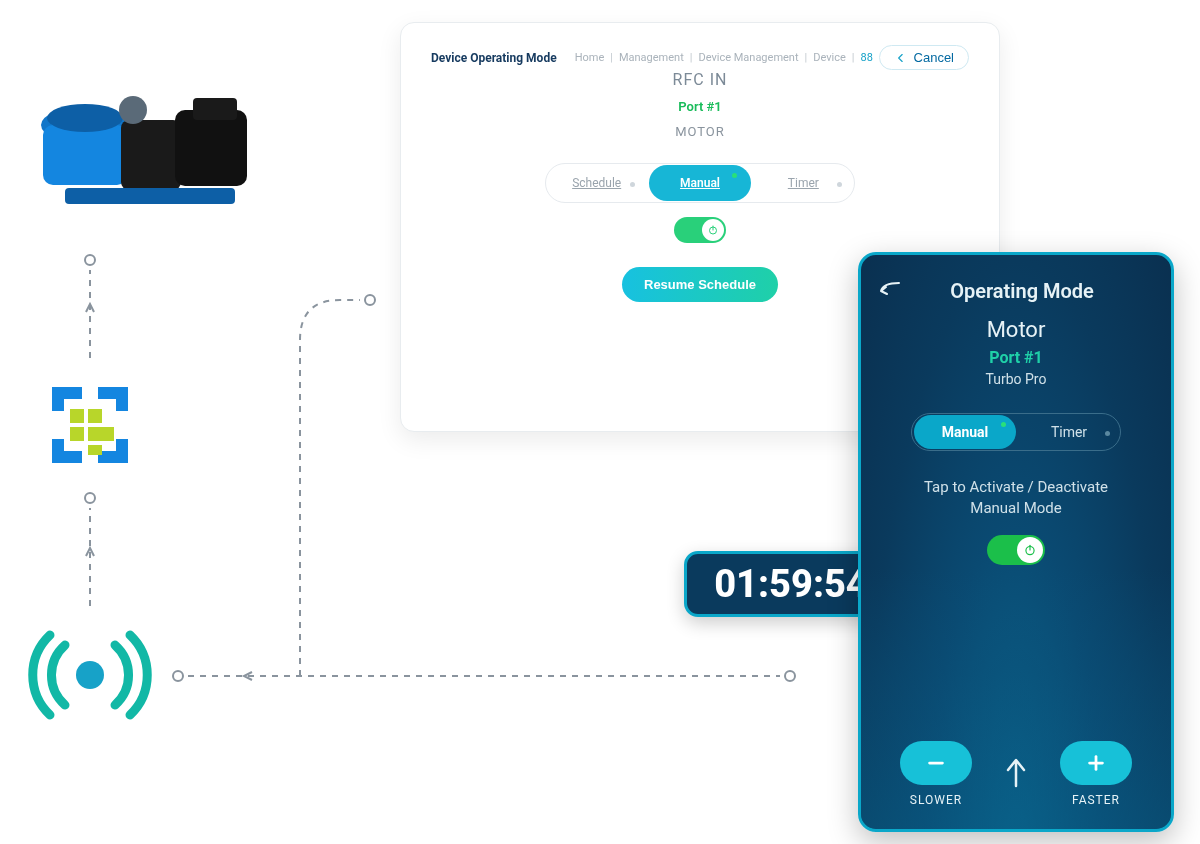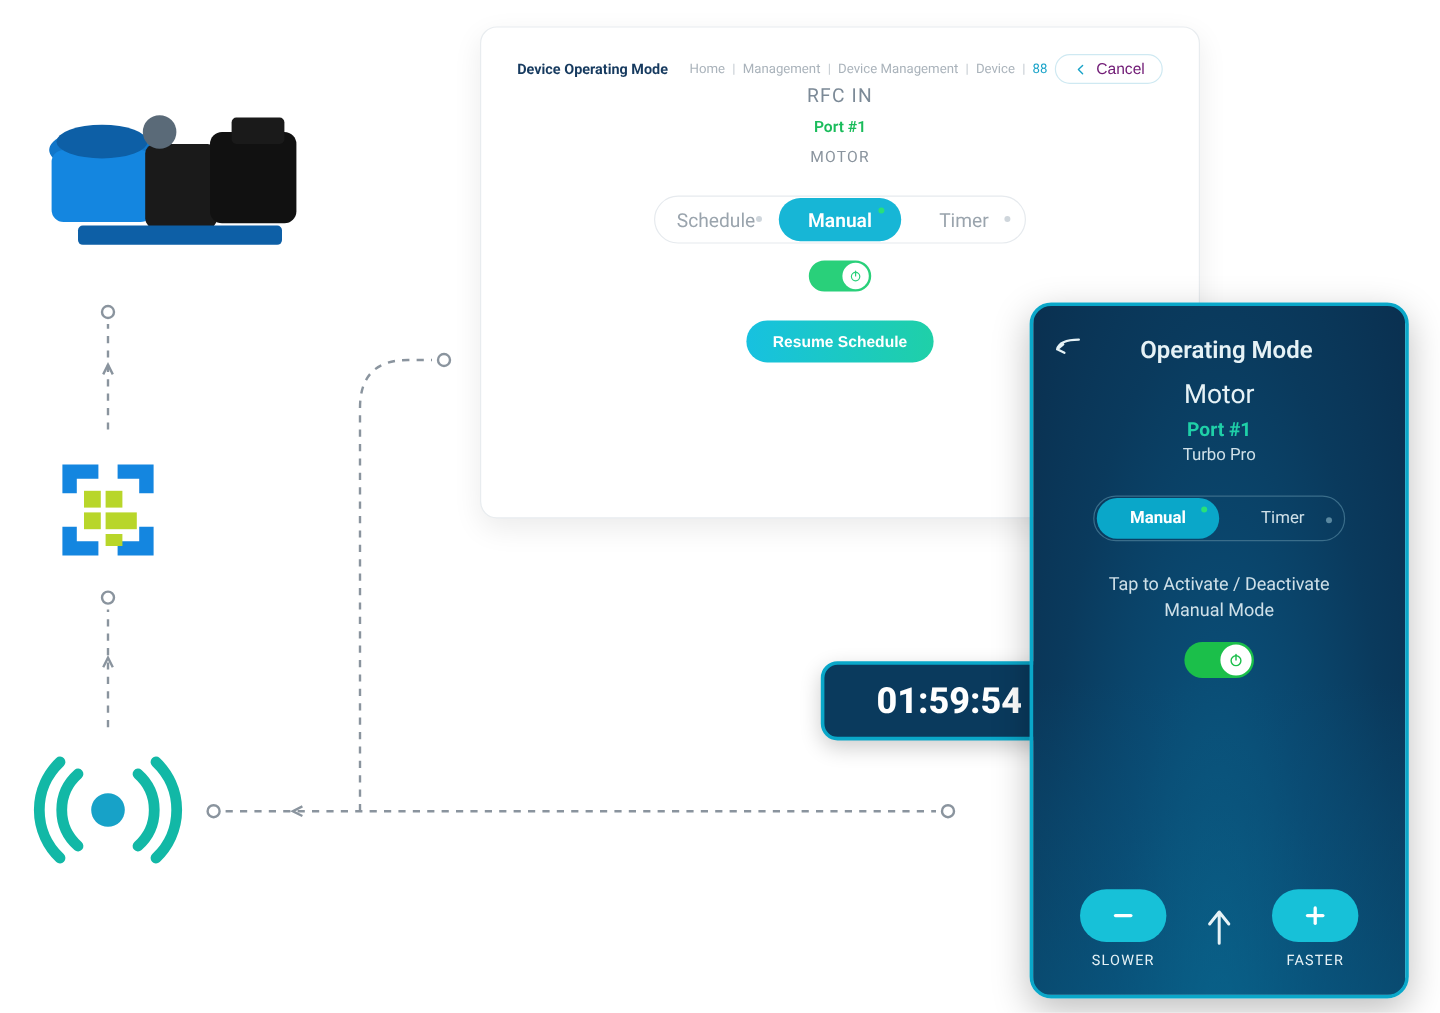--- a/index.html
+++ b/index.html
@@ -16,28 +16,28 @@
   .broadcast-box { position: absolute; left: 20px; top: 620px; width: 140px; height: 110px; display:flex; align-items:center; justify-content:center; background:#fff; }
 
   
   .desktop-card { position:absolute; left:400px; top:22px; width:600px; height:410px; background:#fff; border:1px solid #e8ecef; border-radius:14px; box-shadow: 0 8px 24px rgba(0,0,0,.08); padding:22px 30px; }
   .desktop-card::after{ content:""; position:absolute; left:-4px; right:-4px; bottom:-6px; height:30px; pointer-events:none; }
   .dc-header { display:flex; align-items:center; justify-content:space-between; }
   .dc-title  { color:#163a5f; font-weight:700; font-size:12px; }
   .dc-bc     { color:#aab3bb; font-size:11px; display:flex; gap:6px; align-items:center; margin-left:18px; flex:1; }
   .dc-bc span.sep { color:#c3cad0; }
   .dc-bc .active { color:#17a2c8; }
-  .dc-cancel { display:flex; align-items:center; gap:6px; color:#701a75; font-size:13px; border:1px solid #cfe9f2; background:#fff; border-radius:18px; padding:4px 14px; cursor:pointer; }
+  .dc-cancel { display:flex; align-items:center; gap:6px; color:#0369a1; font-size:13px; border:1px solid #cfe9f2; background:#fff; border-radius:18px; padding:4px 14px; cursor:pointer; }
   .dc-cancel svg{ width:14px; height:14px; }
   .dc-body   { text-align:center; color:#8a949e; }
   .dc-rfc    { font-size:16px; letter-spacing:1px; color:#7c8a97; }
   .dc-port   { color:#1abc5b; font-weight:600; font-size:13px; margin-top:10px; }
   .dc-motor  { color:#8a949e; font-size:13px; margin-top:10px; letter-spacing:1px; }
   .segment   { margin:24px auto 0; width:310px; height:40px; border:1px solid #e6eaee; border-radius:22px; display:flex; align-items:center; position:relative; background:#fff; }
-  .seg-item  { flex:1; text-align:center; font-size:16px; color:#9aa4ad; position:relative; cursor:pointer; }
+  .seg-item  { flex:1; text-align:center; font-size:12px; color:#9aa4ad; position:relative; cursor:pointer;text-decoration:underline; }
   .seg-item .ind { position:absolute; top:6px; right:12px; width:5px; height:5px; border-radius:50%; background:#cfd6dc; }
   .seg-active{ background:#17b6d6; color:#fff; border-radius:20px; height:36px; display:flex; align-items:center; justify-content:center; font-weight:600; margin:2px; }
   .seg-active .ind{ background:#29e07a; top:8px; right:14px; }
   .dc-tap    { color:#9aa4ad; font-size:12px; margin-top:20px; }
   .toggle    { margin:14px auto 0; width:52px; height:26px; background:#29d07a; border-radius:14px; position:relative; cursor:pointer; }
   .toggle .knob{ position:absolute; right:2px; top:2px; width:22px; height:22px; background:#fff; border-radius:50%; display:flex; align-items:center; justify-content:center; }
   .toggle .knob svg{ width:12px; height:12px; }
   .resume-btn{ margin:24px auto 0; display:block; background:linear-gradient(90deg,#17c1e0,#1fd0a8); color:#fff; border:none; border-radius:20px; padding:10px 22px; font-size:13px; font-weight:600; cursor:pointer; }
 
   
@@ -58,21 +58,21 @@
   .mc-toggle{ margin:16px auto 0; width:58px; height:30px; background:#1bbf4a; border-radius:16px; position:relative; cursor:pointer; }
   .mc-toggle .knob{ position:absolute; right:2px; top:2px; width:26px; height:26px; background:#fff; border-radius:50%; display:flex; align-items:center; justify-content:center; }
   .mc-toggle .knob svg{width:14px;height:14px;}
   .mc-controls{ position:absolute; left:0; right:0; bottom:22px; display:flex; align-items:center; justify-content:space-around; padding:0 24px; }
   .mc-col   { text-align:center; color:#e6f2f6; }
   .mc-pill  { width:72px; height:44px; border-radius:24px; background:#17c1d8; display:flex; align-items:center; justify-content:center; color:#fff; font-size:26px; cursor:pointer; }
   .mc-label { font-size:12px; letter-spacing:1px; margin-top:8px; }
   .mc-up    { cursor:pointer; }
 
   
-  .timer-pill{ position:absolute; left:684px; top:551px; width:214px; height:66px; background:#0a3a5d; border:3px solid #0aa7c9; border-radius:14px; display:flex; align-items:center; justify-content:center; color:#fff; font-size:30px; font-weight:800; font-family: "Segoe UI", Roboto, sans-serif; box-shadow:0 6px 18px rgba(0,0,0,.2); }
+  .timer-pill{ position:absolute; left:684px; top:551px; width:214px; height:66px; background:#0a3a5d; border:3px solid #0aa7c9; border-radius:14px; display:flex; align-items:center; justify-content:center; color:#fff; font-size:38px; font-weight:800; font-family: "Segoe UI", Roboto, sans-serif; box-shadow:0 6px 18px rgba(0,0,0,.2); }
 
   
   .wires { position:absolute; left:0; top:0; width:1200px; height:844px; pointer-events:none; }
 </style>
 </head>
 <body>
 
 <div class="pump-box">
   <svg class="pump-svg" viewBox="0 0 240 150">
     <ellipse cx="60" cy="55" rx="44" ry="18" fill="#1176c9"></ellipse>

